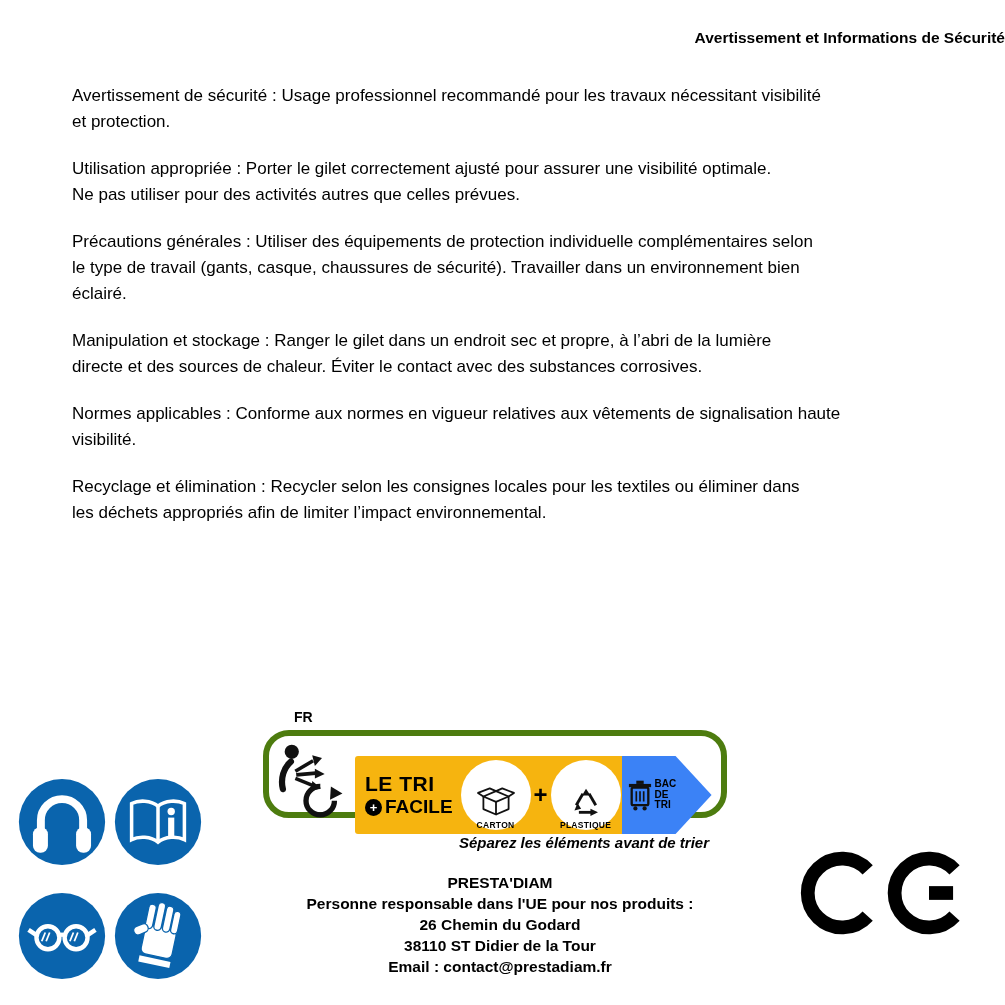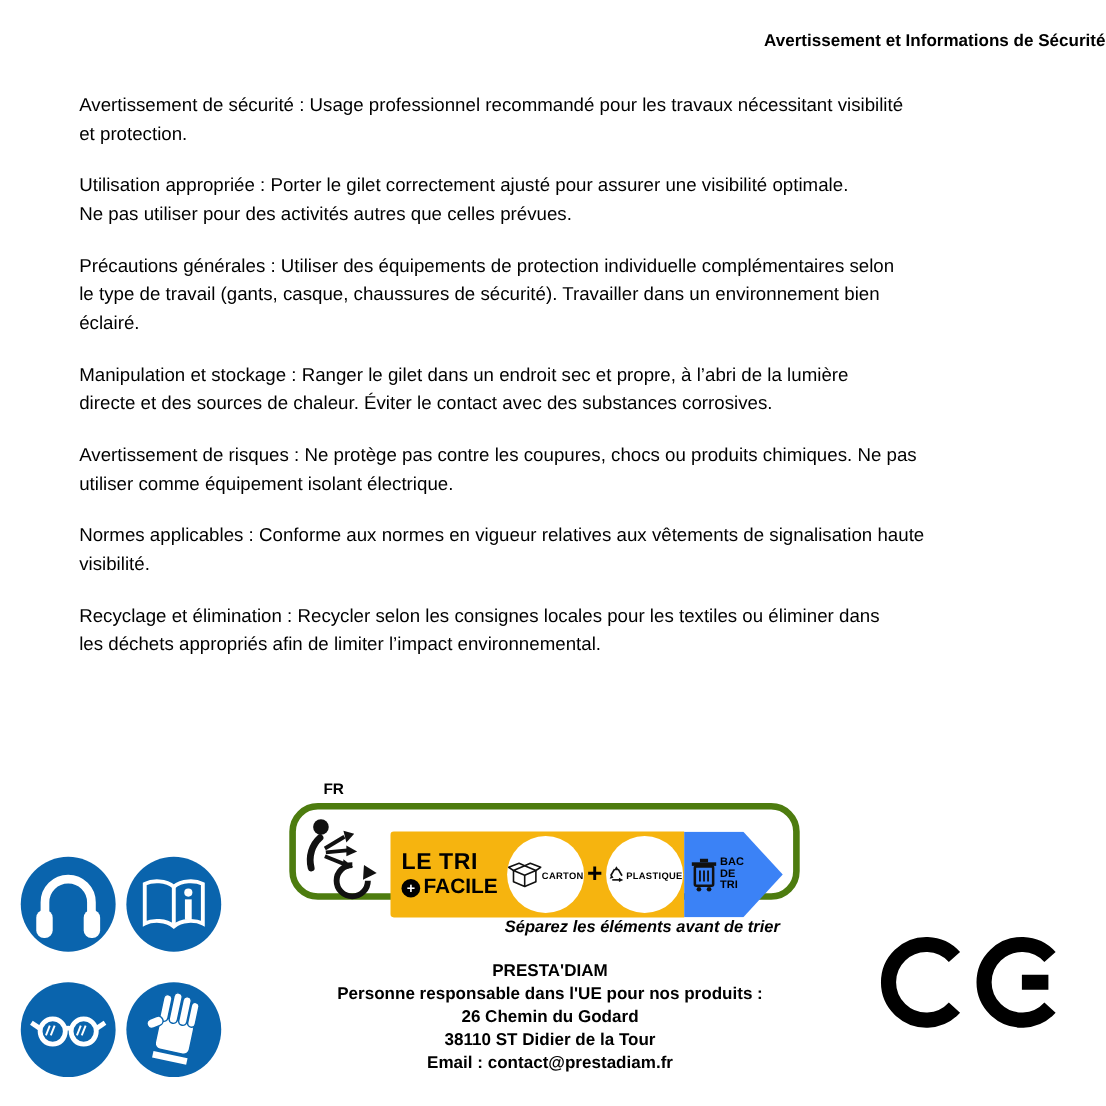--- a/index.html
+++ b/index.html
@@ -29,21 +29,21 @@
   .tri-band { display: flex; height: 78px; }
   .band-main { background: #f6b40f; display: flex; align-items: center; height: 78px;
                padding-left: 10px; border-radius: 3px 0 0 3px; }
   .tri-title { margin-right: 7px; }
   .tri-title .t1 { font-size: 21px; font-weight: 800; letter-spacing: .5px; }
   .tri-title .t2 { display: flex; align-items: center; gap: 3px; font-size: 19px; font-weight: 800; }
   .plus-badge { width: 17px; height: 17px; border-radius: 50%; background: #000; color: #fff;
                 display: inline-flex; align-items: center; justify-content: center;
                 font-size: 13px; font-weight: bold; flex: 0 0 17px; }
   .mat { width: 70px; height: 70px; background: #fff; border-radius: 50%;
-         display: flex; flex-direction: row; align-items: center; justify-content: center;
+         display: flex; flex-direction: column; align-items: center; justify-content: flex-end;
          margin: 0 1px; flex: 0 0 70px; }
   .mat svg { display: block; }
   .mat-label { font-size: 8.5px; font-weight: bold; letter-spacing: .3px; margin-top: 1px; }
   .mat-sep { font-size: 24px; font-weight: bold; padding: 0 2px; align-self: center; }
   .tri-arrow { width: 90px; height: 78px; background: #3b82f6;
                clip-path: polygon(0 0, 60% 0, 100% 50%, 60% 100%, 0 100%);
                display: flex; align-items: center; padding-left: 6px; gap: 3px; flex: 0 0 90px; }
   .tri-arrow svg { width: 24px; height: 32px; display: block; }
   .bin-text { white-space: pre-line; font-size: 10px; font-weight: 800; line-height: 1.05; }
   .tri-instruction { height: 38px; display: flex; align-items: center; justify-content: flex-end;
@@ -65,22 +65,20 @@
 <div class="paragraphs">
   <p>Avertissement de sécurité : Usage professionnel recommandé pour les travaux nécessitant visibilité
 et protection.</p>
   <p>Utilisation appropriée : Porter le gilet correctement ajusté pour assurer une visibilité optimale.
 Ne pas utiliser pour des activités autres que celles prévues.</p>
   <p>Précautions générales : Utiliser des équipements de protection individuelle complémentaires selon
 le type de travail (gants, casque, chaussures de sécurité). Travailler dans un environnement bien
 éclairé.</p>
   <p>Manipulation et stockage : Ranger le gilet dans un endroit sec et propre, à l’abri de la lumière
 directe et des sources de chaleur. Éviter le contact avec des substances corrosives.</p>
-  <p>Avertissement de risques : Ne protège pas contre les coupures, chocs ou produits chimiques. Ne pas
-utiliser comme équipement isolant électrique.</p>
   <p>Normes applicables : Conforme aux normes en vigueur relatives aux vêtements de signalisation haute
 visibilité.</p>
   <p>Recyclage et élimination : Recycler selon les consignes locales pour les textiles ou éliminer dans
 les déchets appropriés afin de limiter l’impact environnemental.</p>
 </div>
 
 <div class="icon-grid">
   <div class="picto">
     <svg viewBox="0 0 100 100">
       <circle cx="50" cy="50" r="49" fill="#0a64ad"></circle>

